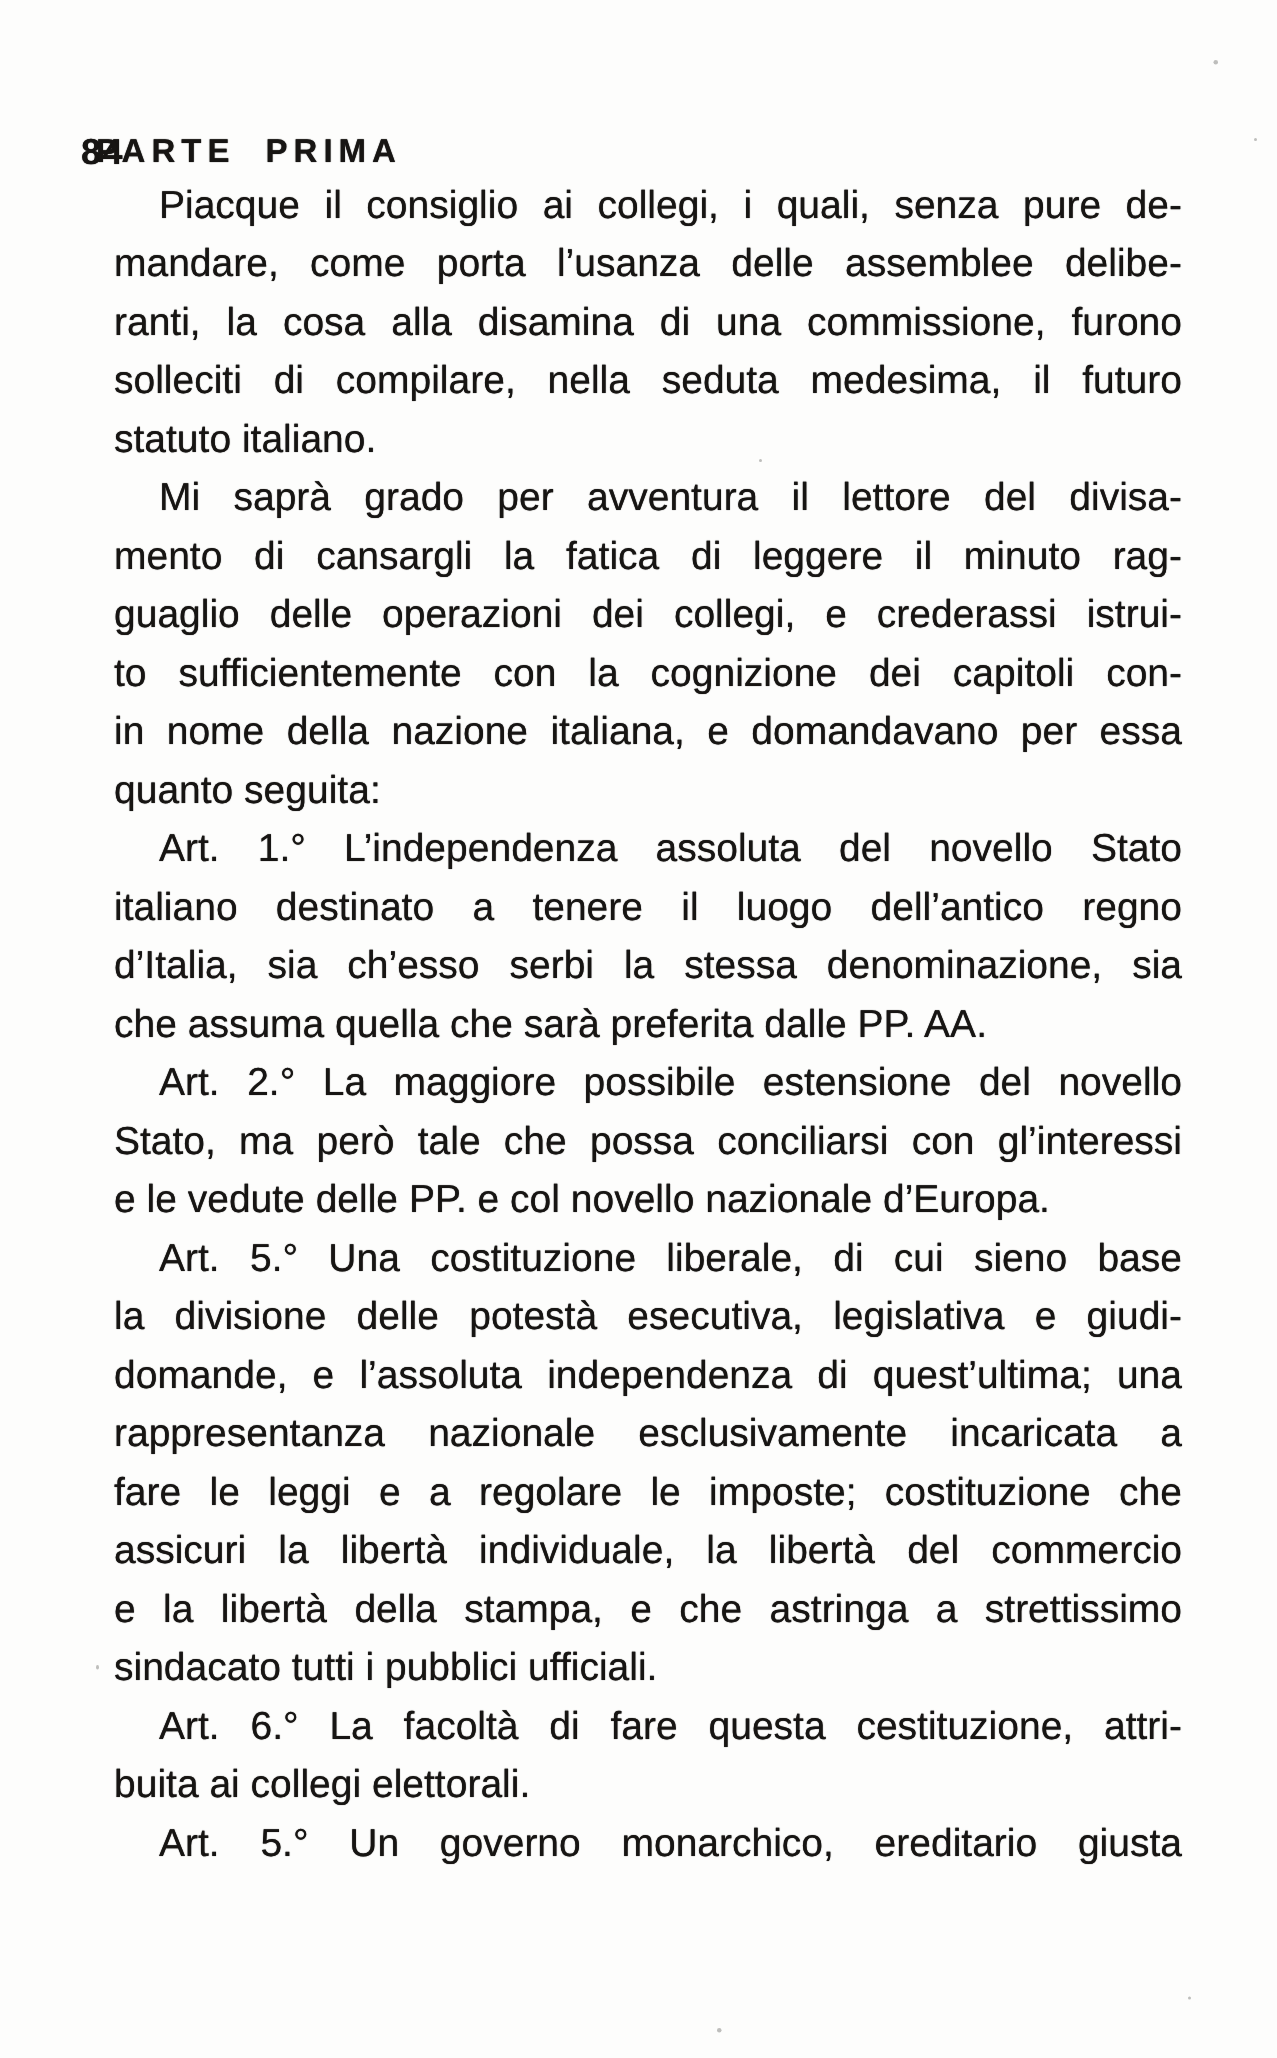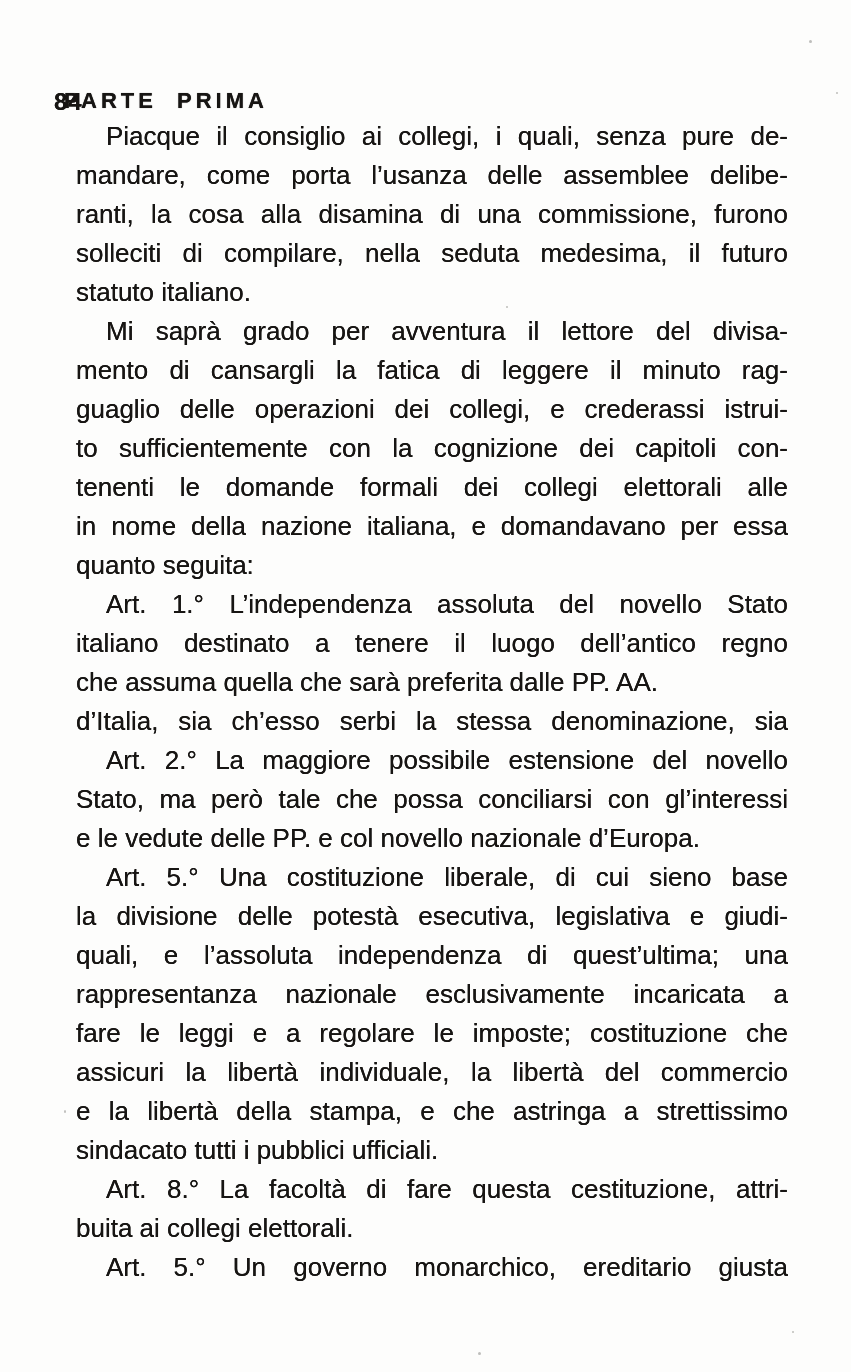--- a/index.html
+++ b/index.html
@@ -93,47 +93,46 @@
         <div class="line">mandare, come porta l’usanza delle assemblee delibe-</div>
         <div class="line">ranti, la cosa alla disamina di una commissione, furono</div>
         <div class="line">solleciti di compilare, nella seduta medesima, il futuro</div>
         <div class="line last">statuto italiano.</div>
       </div>
       <div class="paragraph">
         <div class="line indent">Mi saprà grado per avventura il lettore del divisa-</div>
         <div class="line">mento di cansargli la fatica di leggere il minuto rag-</div>
         <div class="line">guaglio delle operazioni dei collegi, e crederassi istrui-</div>
         <div class="line">to sufficientemente con la cognizione dei capitoli con-</div>
-        <div class="line">tenenti le domande formali dei collegi elettorali alle</div>
         <div class="line">in nome della nazione italiana, e domandavano per essa</div>
         <div class="line last">quanto seguita:</div>
       </div>
       <div class="paragraph">
         <div class="line indent">Art. 1.° L’independenza assoluta del novello Stato</div>
         <div class="line">italiano destinato a tenere il luogo dell’antico regno</div>
+        <div class="line">d’Italia, sia ch’esso serbi la stessa denominazione, sia</div>
         <div class="line last">che assuma quella che sarà preferita dalle PP. AA.</div>
-        <div class="line">d’Italia, sia ch’esso serbi la stessa denominazione, sia</div>
       </div>
       <div class="paragraph">
         <div class="line indent">Art. 2.° La maggiore possibile estensione del novello</div>
         <div class="line">Stato, ma però tale che possa conciliarsi con gl’interessi</div>
         <div class="line last">e le vedute delle PP. e col novello nazionale d’Europa.</div>
       </div>
       <div class="paragraph">
         <div class="line indent">Art. 5.° Una costituzione liberale, di cui sieno base</div>
         <div class="line">la divisione delle potestà esecutiva, legislativa e giudi-</div>
-        <div class="line">quali, e l’assoluta independenza di quest’ultima; una</div>
+        <div class="line">domande, e l’assoluta independenza di quest’ultima; una</div>
         <div class="line">rappresentanza nazionale esclusivamente incaricata a</div>
         <div class="line">fare le leggi e a regolare le imposte; costituzione che</div>
         <div class="line">assicuri la libertà individuale, la libertà del commercio</div>
         <div class="line">e la libertà della stampa, e che astringa a strettissimo</div>
         <div class="line last">sindacato tutti i pubblici ufficiali.</div>
       </div>
       <div class="paragraph">
-        <div class="line indent">Art. 8.° La facoltà di fare questa cestituzione, attri-</div>
+        <div class="line indent">Art. 6.° La facoltà di fare questa cestituzione, attri-</div>
         <div class="line last">buita ai collegi elettorali.</div>
       </div>
       <div class="paragraph">
         <div class="line indent">Art. 5.° Un governo monarchico, ereditario giusta</div>
       </div>
     </div>
 
   <span class="speck" style="left:809px; top:40px;  width:3px; height:3px;"></span>
   <span class="speck" style="left:836px; top:92px;  width:2px; height:2px;"></span>
   <span class="speck" style="left:506px; top:306px; width:2px; height:2px;"></span>

